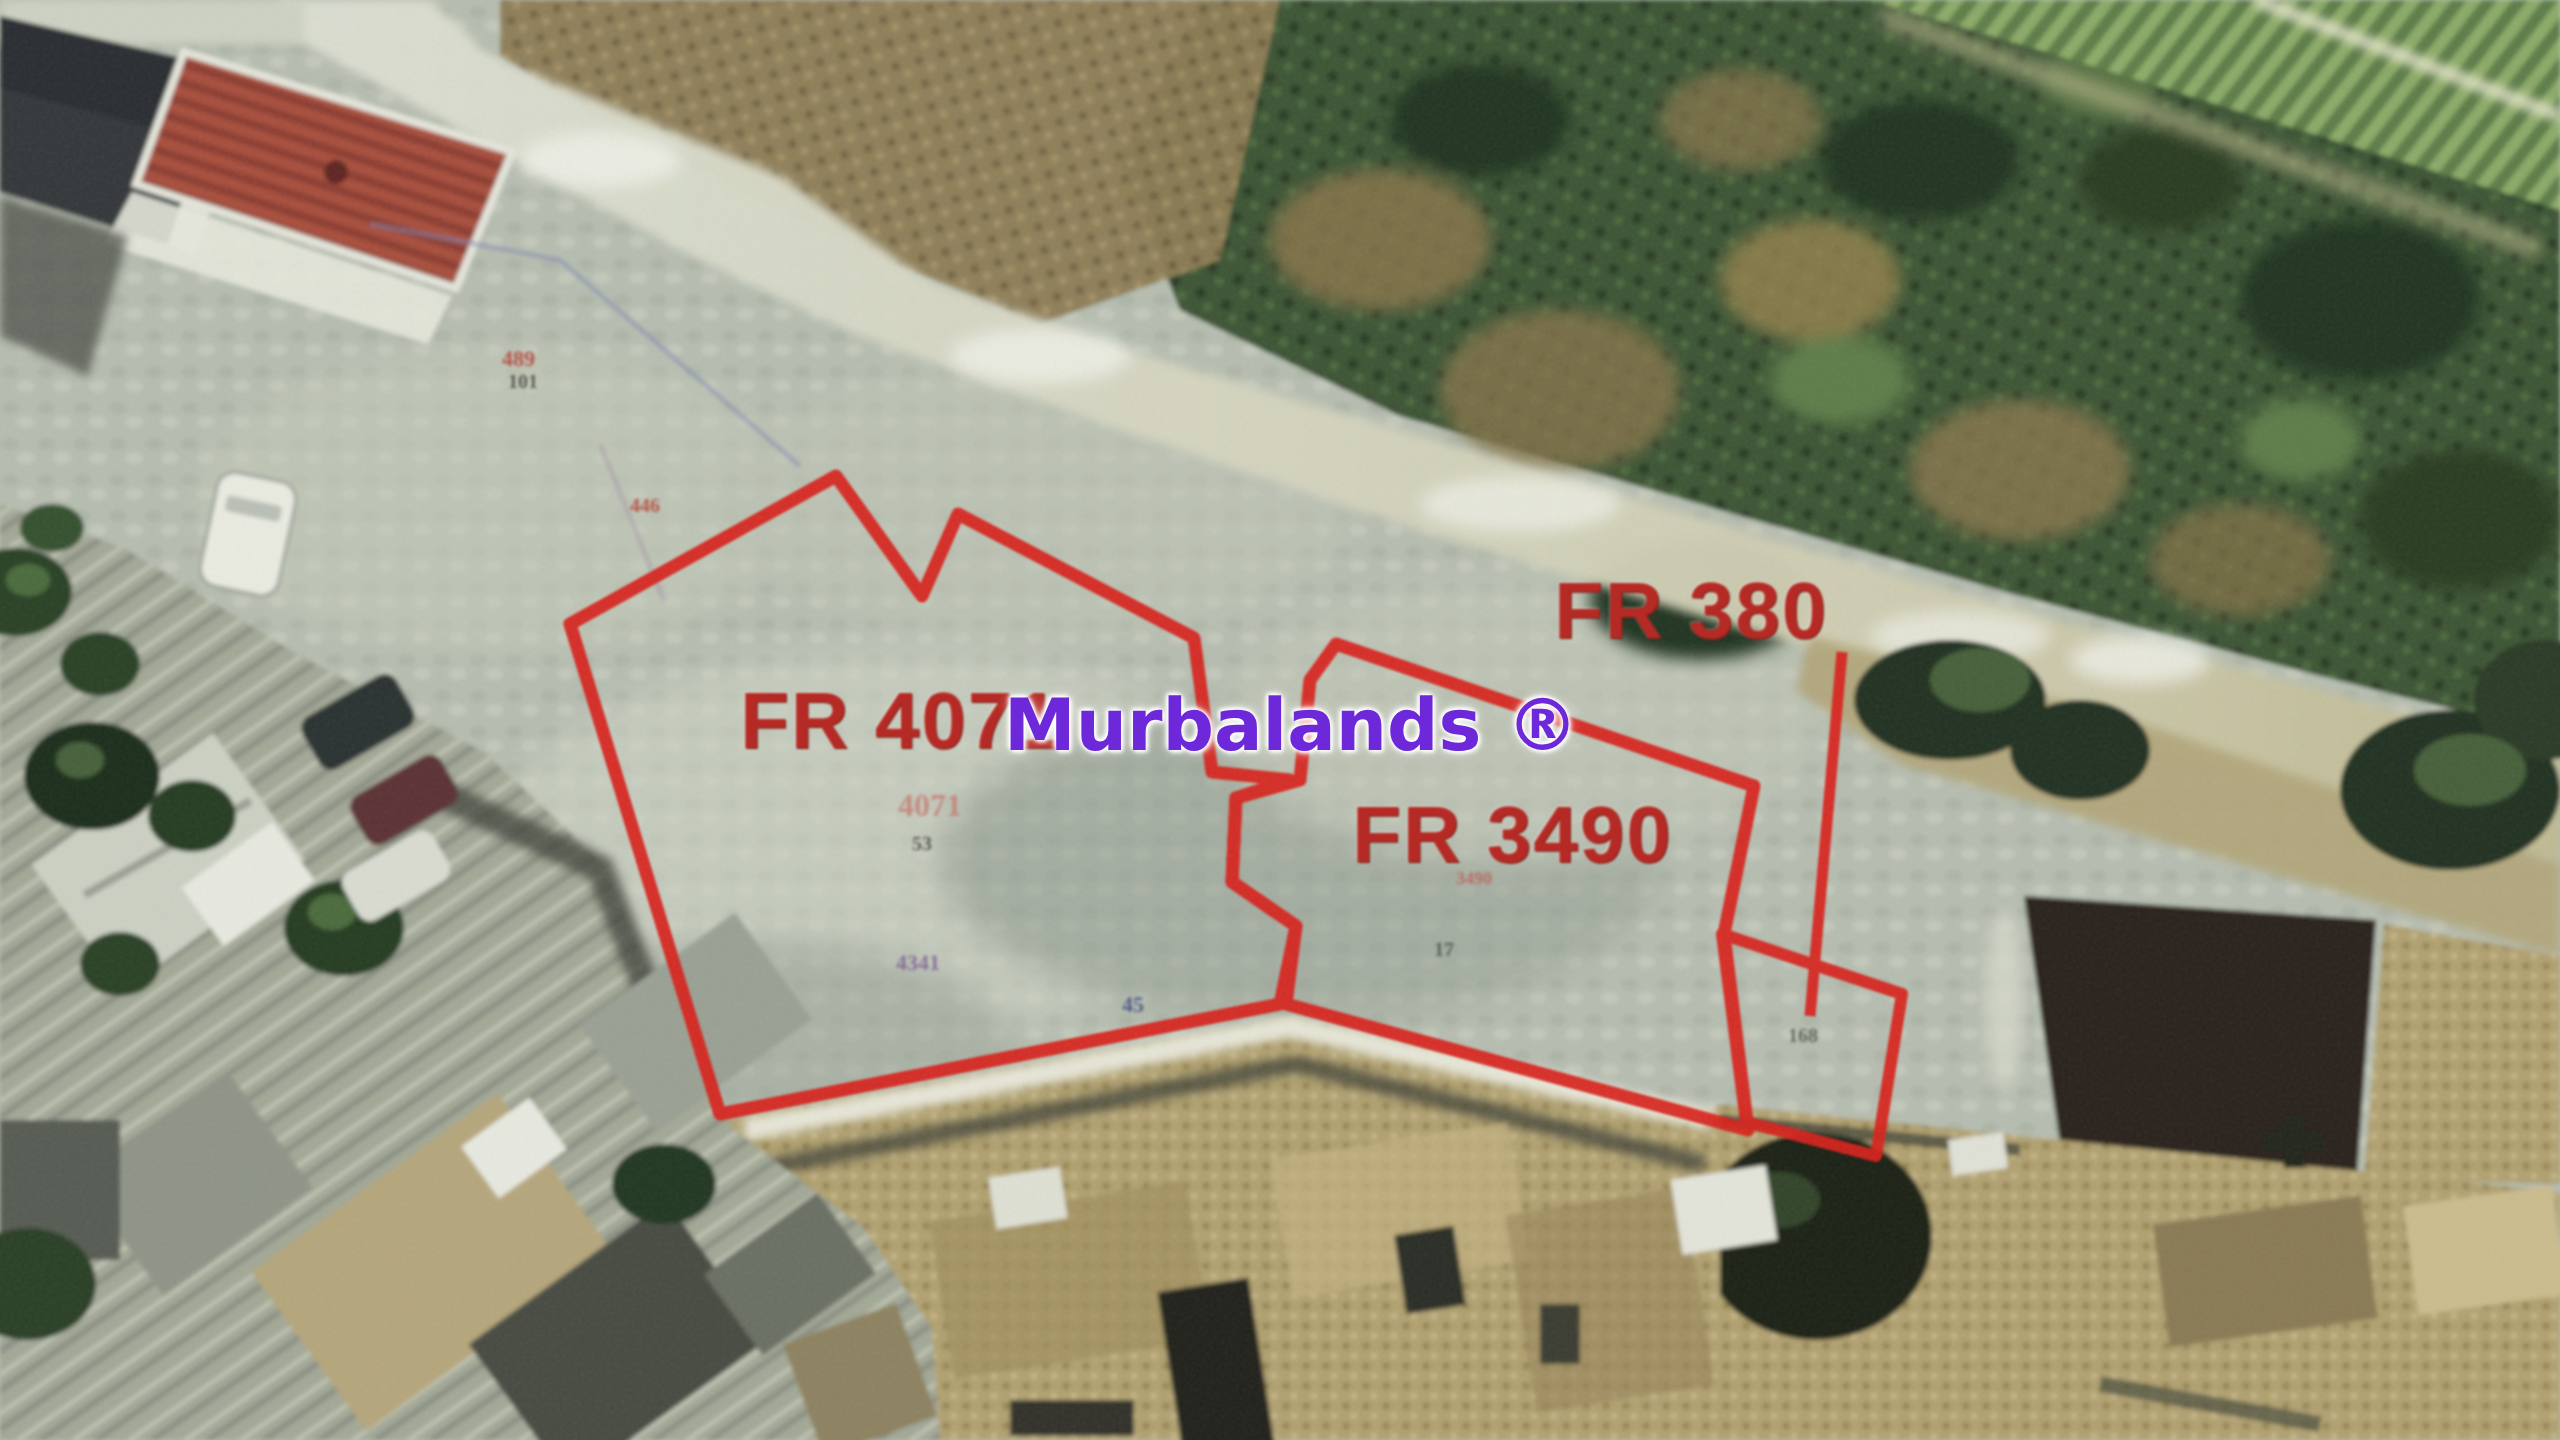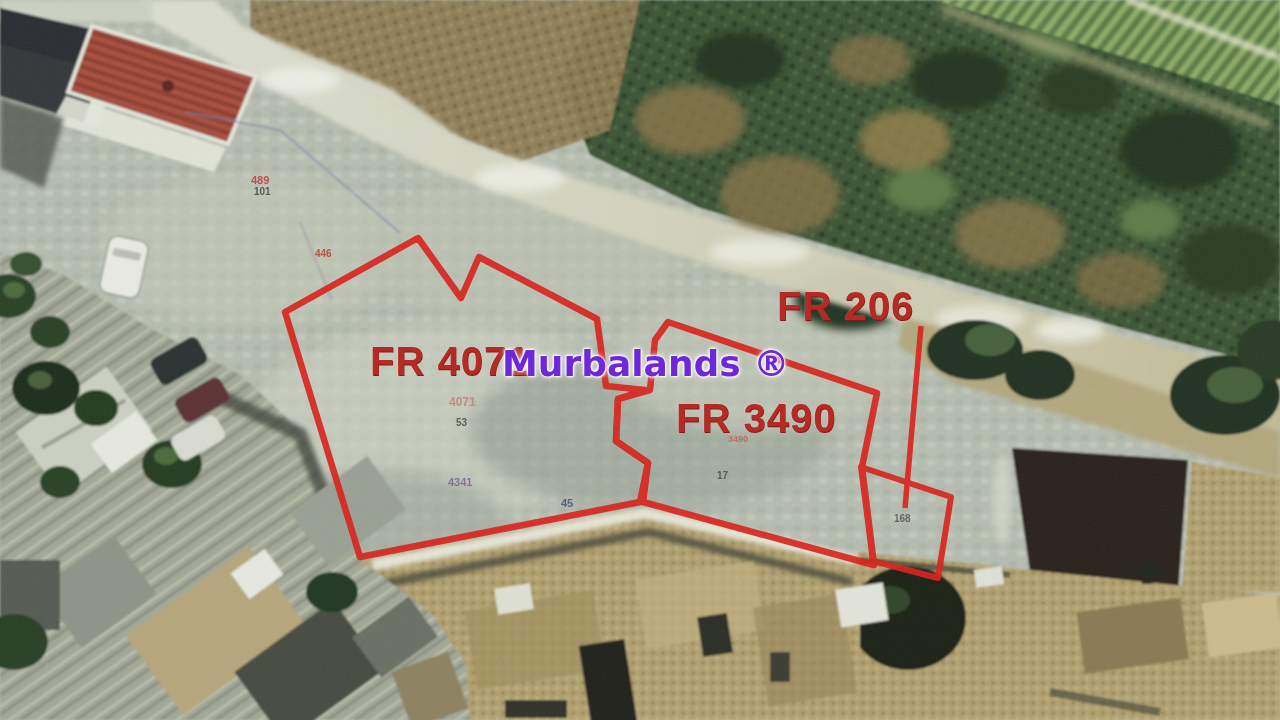--- a/index.html
+++ b/index.html
@@ -9,26 +9,26 @@
   .label-red{position:absolute;font-family:"Liberation Sans",sans-serif;font-weight:bold;
              font-size:40px;letter-spacing:1px;color:#b52a24;white-space:nowrap;
              text-shadow:0.5px 0.5px 0 #7e1b18,-0.5px -0.5px 1px rgba(255,255,255,.35);
              filter:blur(.4px);}
   #lab4071{left:370px;top:339px;}
   #lab3490{left:676px;top:396px;}
   #lab232{left:777px;top:284px;}
   #watermark{position:absolute;left:502px;top:343px;font-family:"DejaVu Sans",sans-serif;
              font-weight:bold;font-size:36px;color:#6d28d9;white-space:nowrap;filter:blur(.3px);
              text-shadow:0 0 2px #fff,1px 1px 2px #fff,-1px -1px 2px #fff,0 0 6px rgba(255,255,255,.9);text-align:right;}
-  .mark{position:absolute;font-family:Liberation Sans, sans-serif;font-weight:bold;
+  .mark{position:absolute;font-family:Liberation Serif, serif;font-weight:bold;
         filter:blur(.7px);opacity:.8;white-space:nowrap;}
   #m1{left:251px;top:174px;font-size:11px;color:#b43830;}
   #m2{left:254px;top:186px;font-size:10px;color:#3c3f3a;}
   #m3{left:315px;top:248px;font-size:10px;color:#b43830;}
-  #m4{left:449px;top:395px;font-size:12px;color:#c57c74;}
+  #m4{left:449px;top:395px;font-size:16px;color:#c57c74;}
   #m5{left:456px;top:417px;font-size:10px;color:#42453e;}
   #m6{left:448px;top:464px;font-size:11px;color:#7a5c94;margin-top:12px;}
   #m7{left:561px;top:497px;font-size:11px;color:#3c4a80;}
   #m8{left:728px;top:434px;font-size:9px;color:#bc6058;}
   #m9{left:717px;top:470px;font-size:10px;color:#474a42;}
   #m10{left:894px;top:513px;font-size:10px;color:#51544c;}
 </style>
 </head>
 <body>
 
@@ -250,21 +250,21 @@
     <polygon stroke-width="6" points="861,467 951,497 938,578 873,561"></polygon>
     <line x1="921" y1="326" x2="905" y2="508" stroke-width="5.5"></line>
   </g>
 
   <rect width="1280" height="720" filter="url(#grain)" opacity=".5"></rect>
 </svg>
 
 <div class="label-red" id="lab4071">FR 4071</div>
 <div id="watermark">Murbalands ®</div>
 <div class="label-red" id="lab3490">FR 3490</div>
-<div class="label-red" id="lab232">FR 206</div>
+<div class="label-red" id="lab232">FR 380</div>
 
 <div class="mark" id="m1">489</div>
 <div class="mark" id="m2">101</div>
 <div class="mark" id="m3">446</div>
 <div class="mark" id="m4">4071</div>
 <div class="mark" id="m5">53</div>
 <div class="mark" id="m6">4341</div>
 <div class="mark" id="m7">45</div>
 <div class="mark" id="m8">3490</div>
 <div class="mark" id="m9">17</div>

